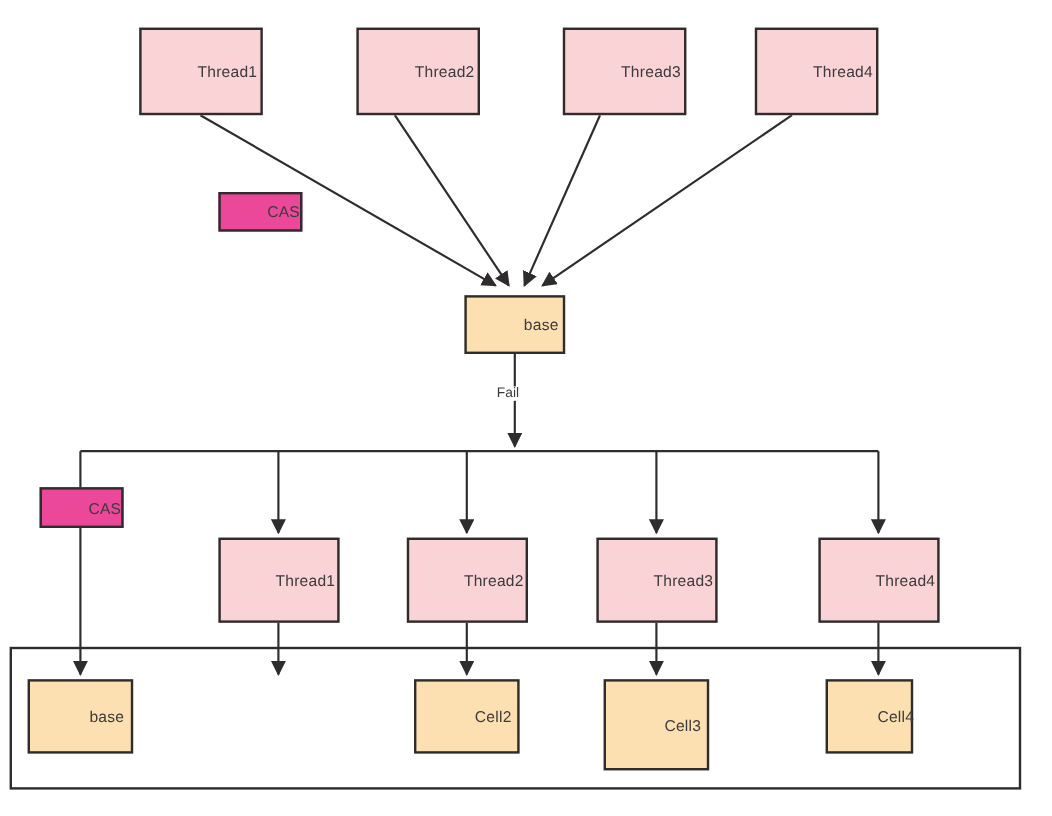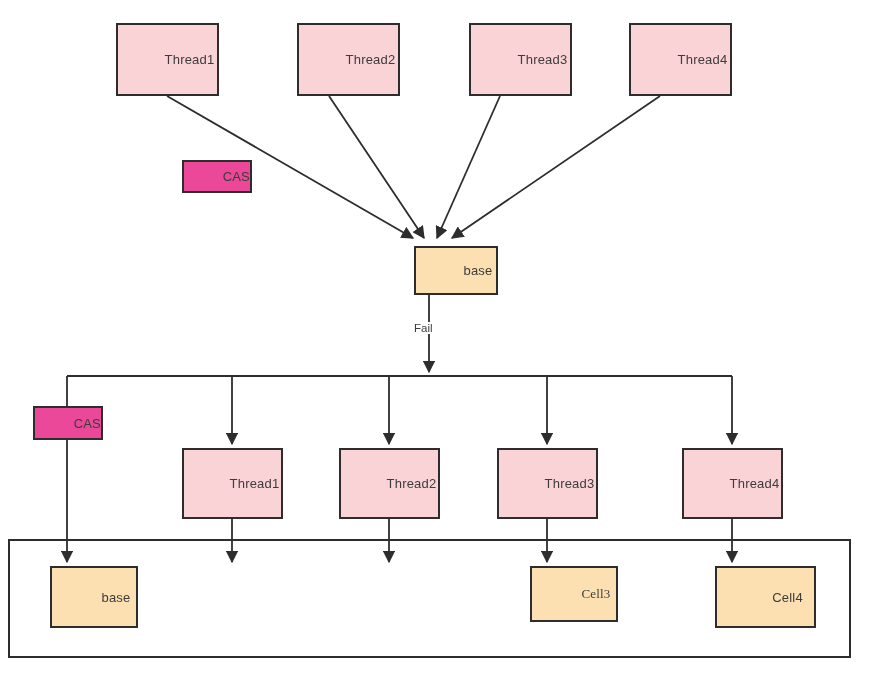--- a/index.html
+++ b/index.html
@@ -34,21 +34,21 @@
     display: flex;
     align-items: center;
     justify-content: center;
     font-size: 13px;
     color: #3d3b3b;
     letter-spacing: 0.2px;
     z-index: 5;
     padding-left: 44px;
   }
   .node.thread  { background: #fad3d7; }
-  .node.cell    { background: #fce0b2; margin-left: 27px; }
+  .node.cell    { background: #fce0b2; }
   .node.cas     { background: #ec4899; justify-content: flex-end; }
   .edge-label {
     position: absolute;
     font-size: 11.5px;
     color: #3d3b3b;
     background: #ffffff;
     padding: 0 2px;
     z-index: 6;
     white-space: nowrap;
     text-align: right;
@@ -138,20 +138,23 @@
   <div class="node thread" style="left:497px; top:448px; width:101px; height:71px;">
     <span>Thread3</span>
   </div>
   <div class="node thread" style="left:682px; top:448px; width:101px; height:71px;">
     <span>Thread4</span>
   </div>
 
   <div class="node cell" style="left:23px; top:566px; width:88px; height:62px;">
     <span>base</span>
   </div>
-  <div class="node cell" style="left:503px; top:566px; width:88px; height:56px;font-family:Liberation Serif, serif;">
+  <div class="node cell" style="left:345px; top:566px; width:88px; height:62px;">
+    <span>Cell2</span>
+  </div>
+  <div class="node cell" style="left:503px; top:566px; width:88px; height:76px;">
     <span>Cell3</span>
   </div>
-  <div class="node cell" style="left:688px; top:566px; width:101px; height:62px;">
+  <div class="node cell" style="left:688px; top:566px; width:73px; height:62px;">
     <span>Cell4</span>
   </div>
 
 </div>
 
 </body></html>

